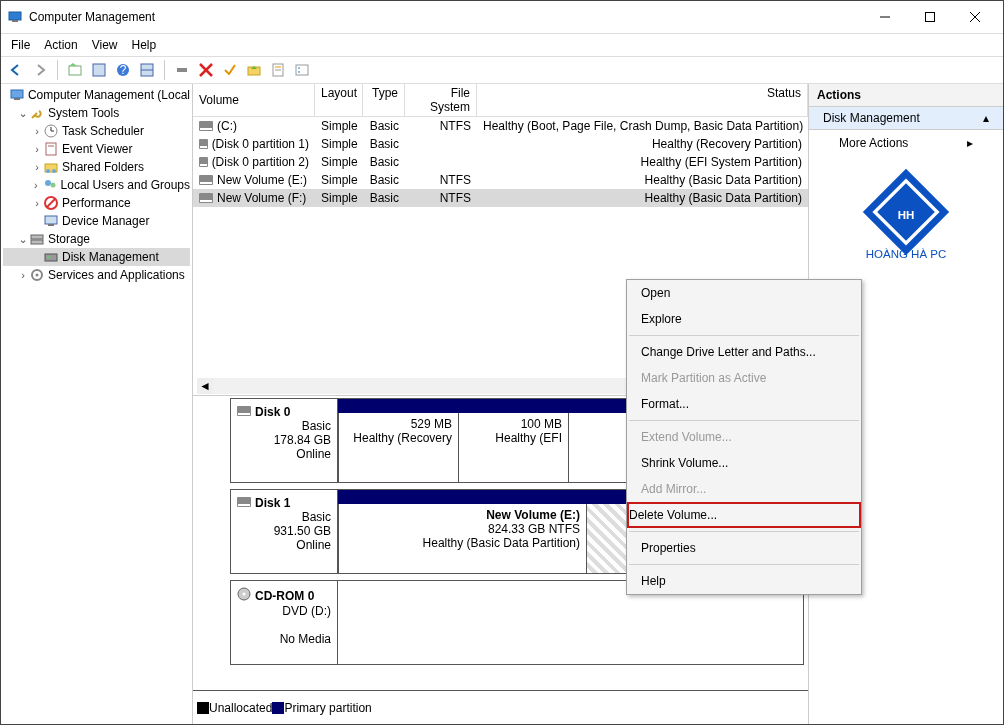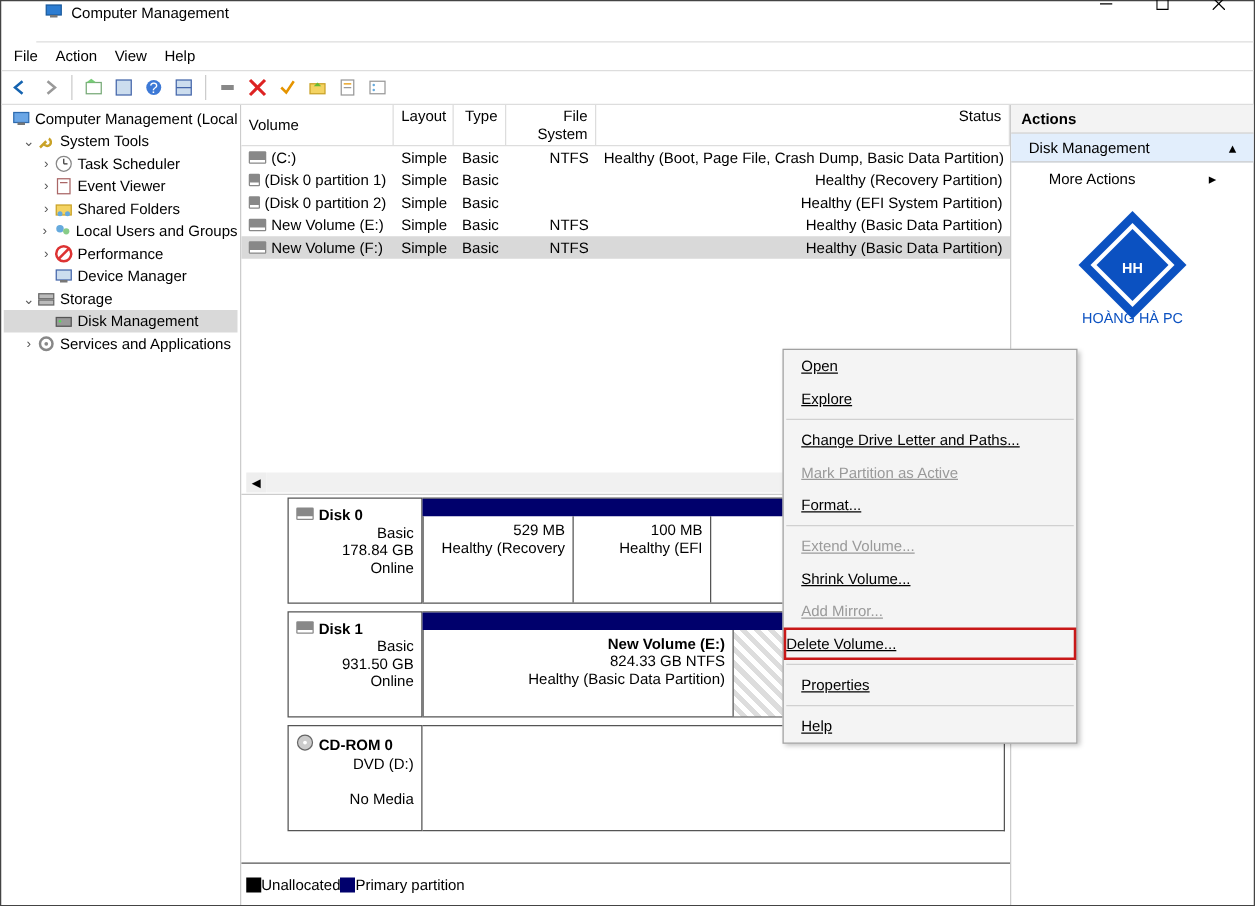--- a/index.html
+++ b/index.html
@@ -1,18 +1,18 @@
 <!DOCTYPE html>
 <html><head>
 <meta charset="utf-8">
 <style>
 * { box-sizing: border-box; margin: 0; padding: 0; font-family: "Segoe UI", Tahoma, sans-serif; font-size: 12px; }
 body { background: #fff; }
 .window { width: 1004px; height: 725px; border: 1px solid #444; display: flex; flex-direction: column; position: relative; }
-.titlebar { height: 30px; display: flex; align-items: flex-end; padding: 16px 6px; border-bottom: 1px solid #ddd; margin-left: 28px; }
+.titlebar { height: 30px; display: flex; align-items: center; padding: 16px 6px; border-bottom: 1px solid #ddd; }
 .titlebar .icon { width: 16px; height: 16px; margin-right: 6px; }
 .titlebar .title { flex: 1; }
 .titlebar .winbtn { width: 45px; height: 29px; display: flex; align-items: center; justify-content: center; }
 .menubar { height: 22px; display: flex; align-items: center; padding: 0 10px; gap: 14px; }
 .toolbar { height: 28px; border-top: 1px solid #ddd; border-bottom: 1px solid #ddd; display: flex; align-items: center; padding: 0 4px; gap: 2px; }
 .toolbar .tb-sep { width: 1px; height: 20px; background: #ccc; margin: 0 4px; }
 .tb-btn { width: 22px; height: 22px; display: flex; align-items: center; justify-content: center; }
 .body { flex: 1; display: flex; overflow: hidden; }
 .tree { width: 192px; border-right: 1px solid #ccc; padding: 2px 2px; overflow: hidden; }
 .tree-row { display: flex; align-items: center; height: 18px; white-space: nowrap; }
@@ -48,21 +48,21 @@
 .part .pname{ font-weight:bold; }
 .legend { height:34px; border-top:1px solid #555; display:flex; align-items:center; gap:0; padding:12px 4px; }
 .leg-sw { width:12px; height:12px; }
 .actions { width:194px; display:flex; flex-direction:column; }
 .actions-head { background:#f3f3f3; border-bottom:1px solid #ccc; padding:4px 8px; font-weight:bold; }
 .actions-sec { background:#e2eefc; padding:4px 14px; display:flex; justify-content:space-between; align-items:center; border-bottom:1px solid #ccc;}
 .actions-item { padding:6px 30px; display:flex; justify-content:space-between; align-items:center; }
 .logo-box { display:flex; justify-content:center; padding:8px; }
 .logo { width:96px; }
 .ctx { position:absolute; left:625px; top:278px; width:236px; background:#f4f4f4; border:1px solid #a0a0a0; box-shadow:2px 2px 4px rgba(0,0,0,.25); }
-.ctx-item { padding:6px 14px;text-decoration:underline; }
+.ctx-item { padding:6px 14px; }
 .ctx-item.disabled { color:#9a9a9a; }
 .ctx-sep { height:1px; background:#d0d0d0; margin:3px 2px; }
 .ctx-item.hl { border:2px solid #c81818; padding:4px 0; }
 .disk-icon{width:14px;height:10px;background:#888;border-radius:1px;display:inline-block;position:relative;}
 .disk-icon::after{content:"";position:absolute;bottom:1px;left:1px;right:1px;height:2px;background:#fff;}
 </style>
 </head>
 <body>
 
 <div class="window">

